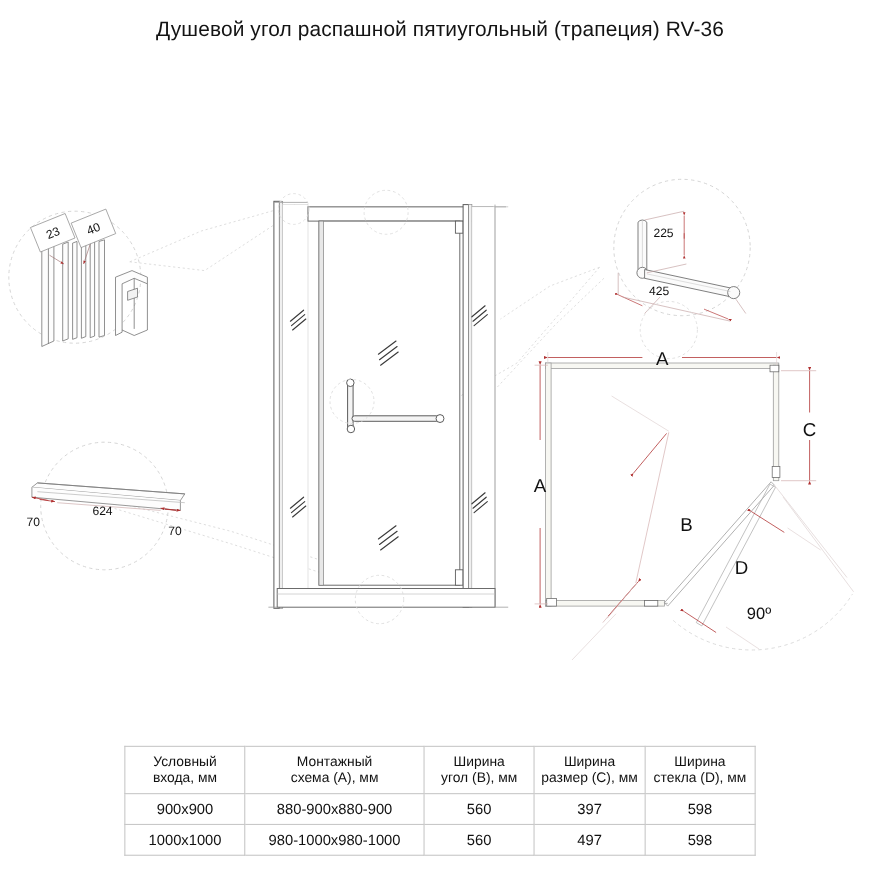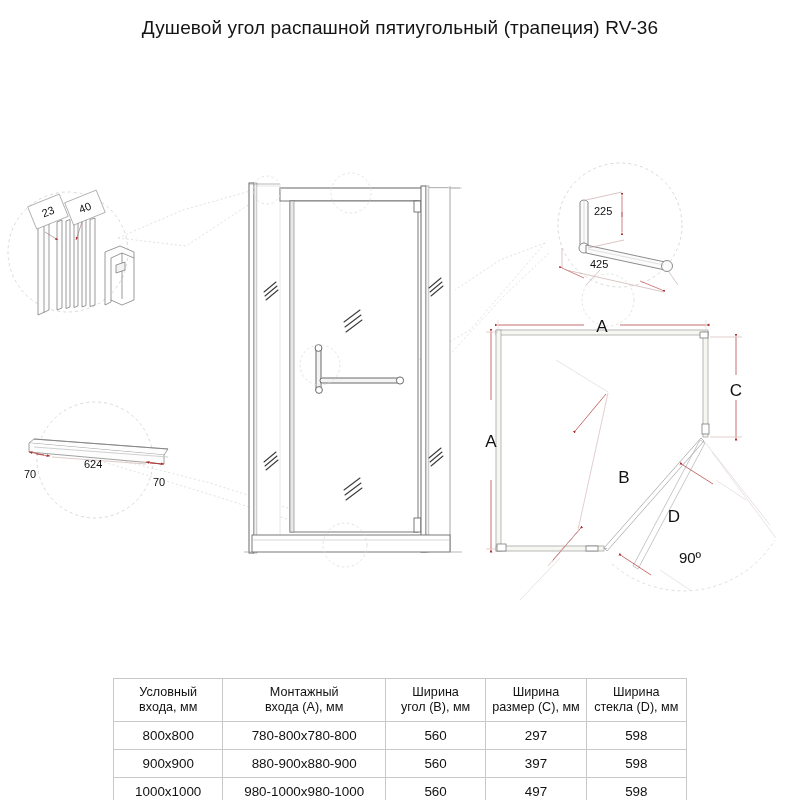--- a/index.html
+++ b/index.html
@@ -372,45 +372,38 @@
 
   <table class="spec-table">
     <thead>
       <tr>
         <th>
           <span class="hdr-l1">Условный</span>
           <span class="hdr-l2">входа, мм</span>
         </th>
         <th>
           <span class="hdr-l1">Монтажный</span>
-          <span class="hdr-l2">входа (A), мм</span>
+          <span class="hdr-l2">схема (A), мм</span>
         </th>
         <th>
           <span class="hdr-l1">Ширина</span>
           <span class="hdr-l2">угол (B), мм</span>
         </th>
         <th>
           <span class="hdr-l1">Ширина</span>
           <span class="hdr-l2">размер (C), мм</span>
         </th>
         <th>
           <span class="hdr-l1">Ширина</span>
           <span class="hdr-l2">стекла (D), мм</span>
         </th>
       </tr>
     </thead>
     <tbody>
       <tr>
-        <td>800x800</td>
-        <td>780-800x780-800</td>
-        <td>560</td>
-        <td>297</td>
-        <td>598</td>
-      </tr>
-      <tr>
         <td>900x900</td>
         <td>880-900x880-900</td>
         <td>560</td>
         <td>397</td>
         <td>598</td>
       </tr>
       <tr>
         <td>1000x1000</td>
         <td>980-1000x980-1000</td>
         <td>560</td>

